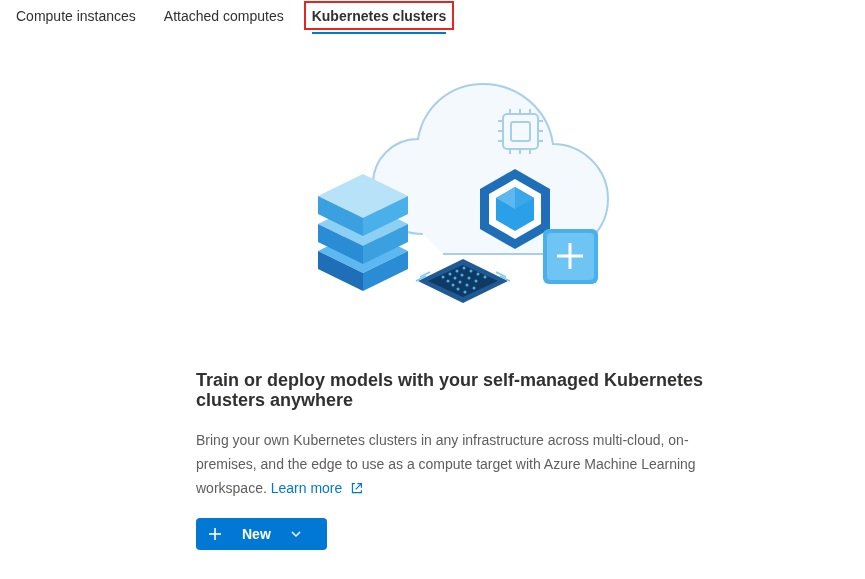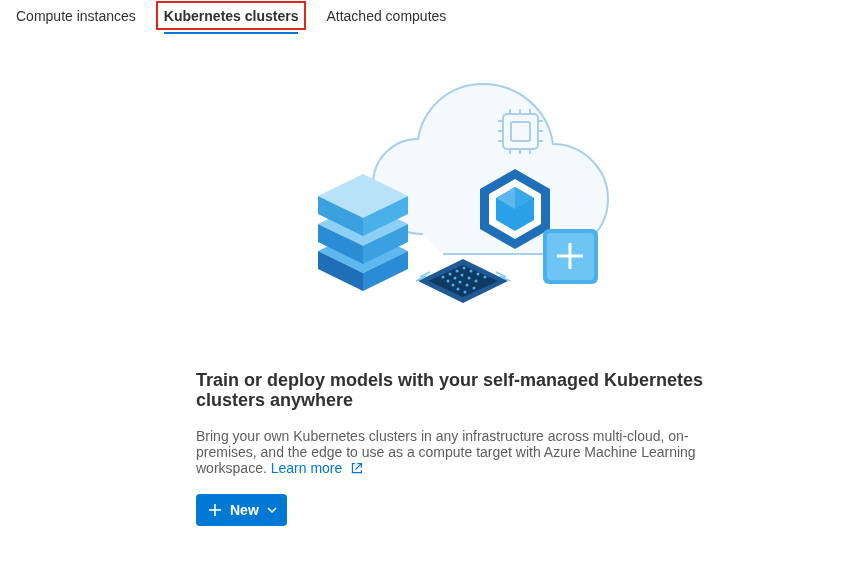--- a/index.html
+++ b/index.html
@@ -70,66 +70,66 @@
       align-self: flex-start;
     }
     .headline {
       font-size: 18px;
       font-weight: 600;
       line-height: 20px;
       margin-bottom: 18px;
     }
     .description {
       font-size: 14px;
-      line-height: 16px;
+      line-height: 24px;
       color: #605e5c;
       margin-bottom: 18px;
     }
     .learn-more {
       color: #0078d4;
       text-decoration: none;
       cursor: pointer;
     }
     .learn-more-icon {
       display: inline-flex;
       vertical-align: -2px;
       margin-left: 4px;
     }
     .new-button {
       display: inline-flex;
       align-items: center;
-      gap: 8px;
+      gap: 20px;
       background: #0078d4;
       color: #fff;
       border: none;
       border-radius: 4px;
       font-size: 14px;
       font-weight: 600;
-      padding: 8px 10px 8px 12px;
+      padding: 8px 26px 8px 12px;
       cursor: pointer;
     }
     .new-button .plus {
       display: inline-flex;
     }
     .new-button .chevron {
       display: inline-flex;
     }
   </style>
 </head>
 <body>
 
 <div class="page">
 
   <div class="tabs">
     <div class="tab">Compute instances</div>
+    <div class="tab">Attached computes</div>
     <div class="tab active">
       <span>Kubernetes clusters</span>
       <span class="tab-highlight"></span>
     </div>
-    <div class="tab">Attached computes</div>
   </div>
 
   <div class="content">
     <div class="illustration">
       <svg viewBox="0 0 420 270" xmlns="http://www.w3.org/2000/svg">
 
         <path d="M 200 160 C 170 160 150 140 150 110 C 150 85 170 65 195 65 C 200 35 225 10 260 10 C 295 10 325 35 330 70 C 360 70 385 95 385 125 C 385 155 360 180 330 180 L 220 180" fill="#f4f9fd" stroke="#a8cfea" stroke-width="2"></path>
 
         <g transform="translate(275,35)">
           <rect x="5" y="5" width="35" height="35" rx="4" fill="none" stroke="#a8cfea" stroke-width="2"></rect>

